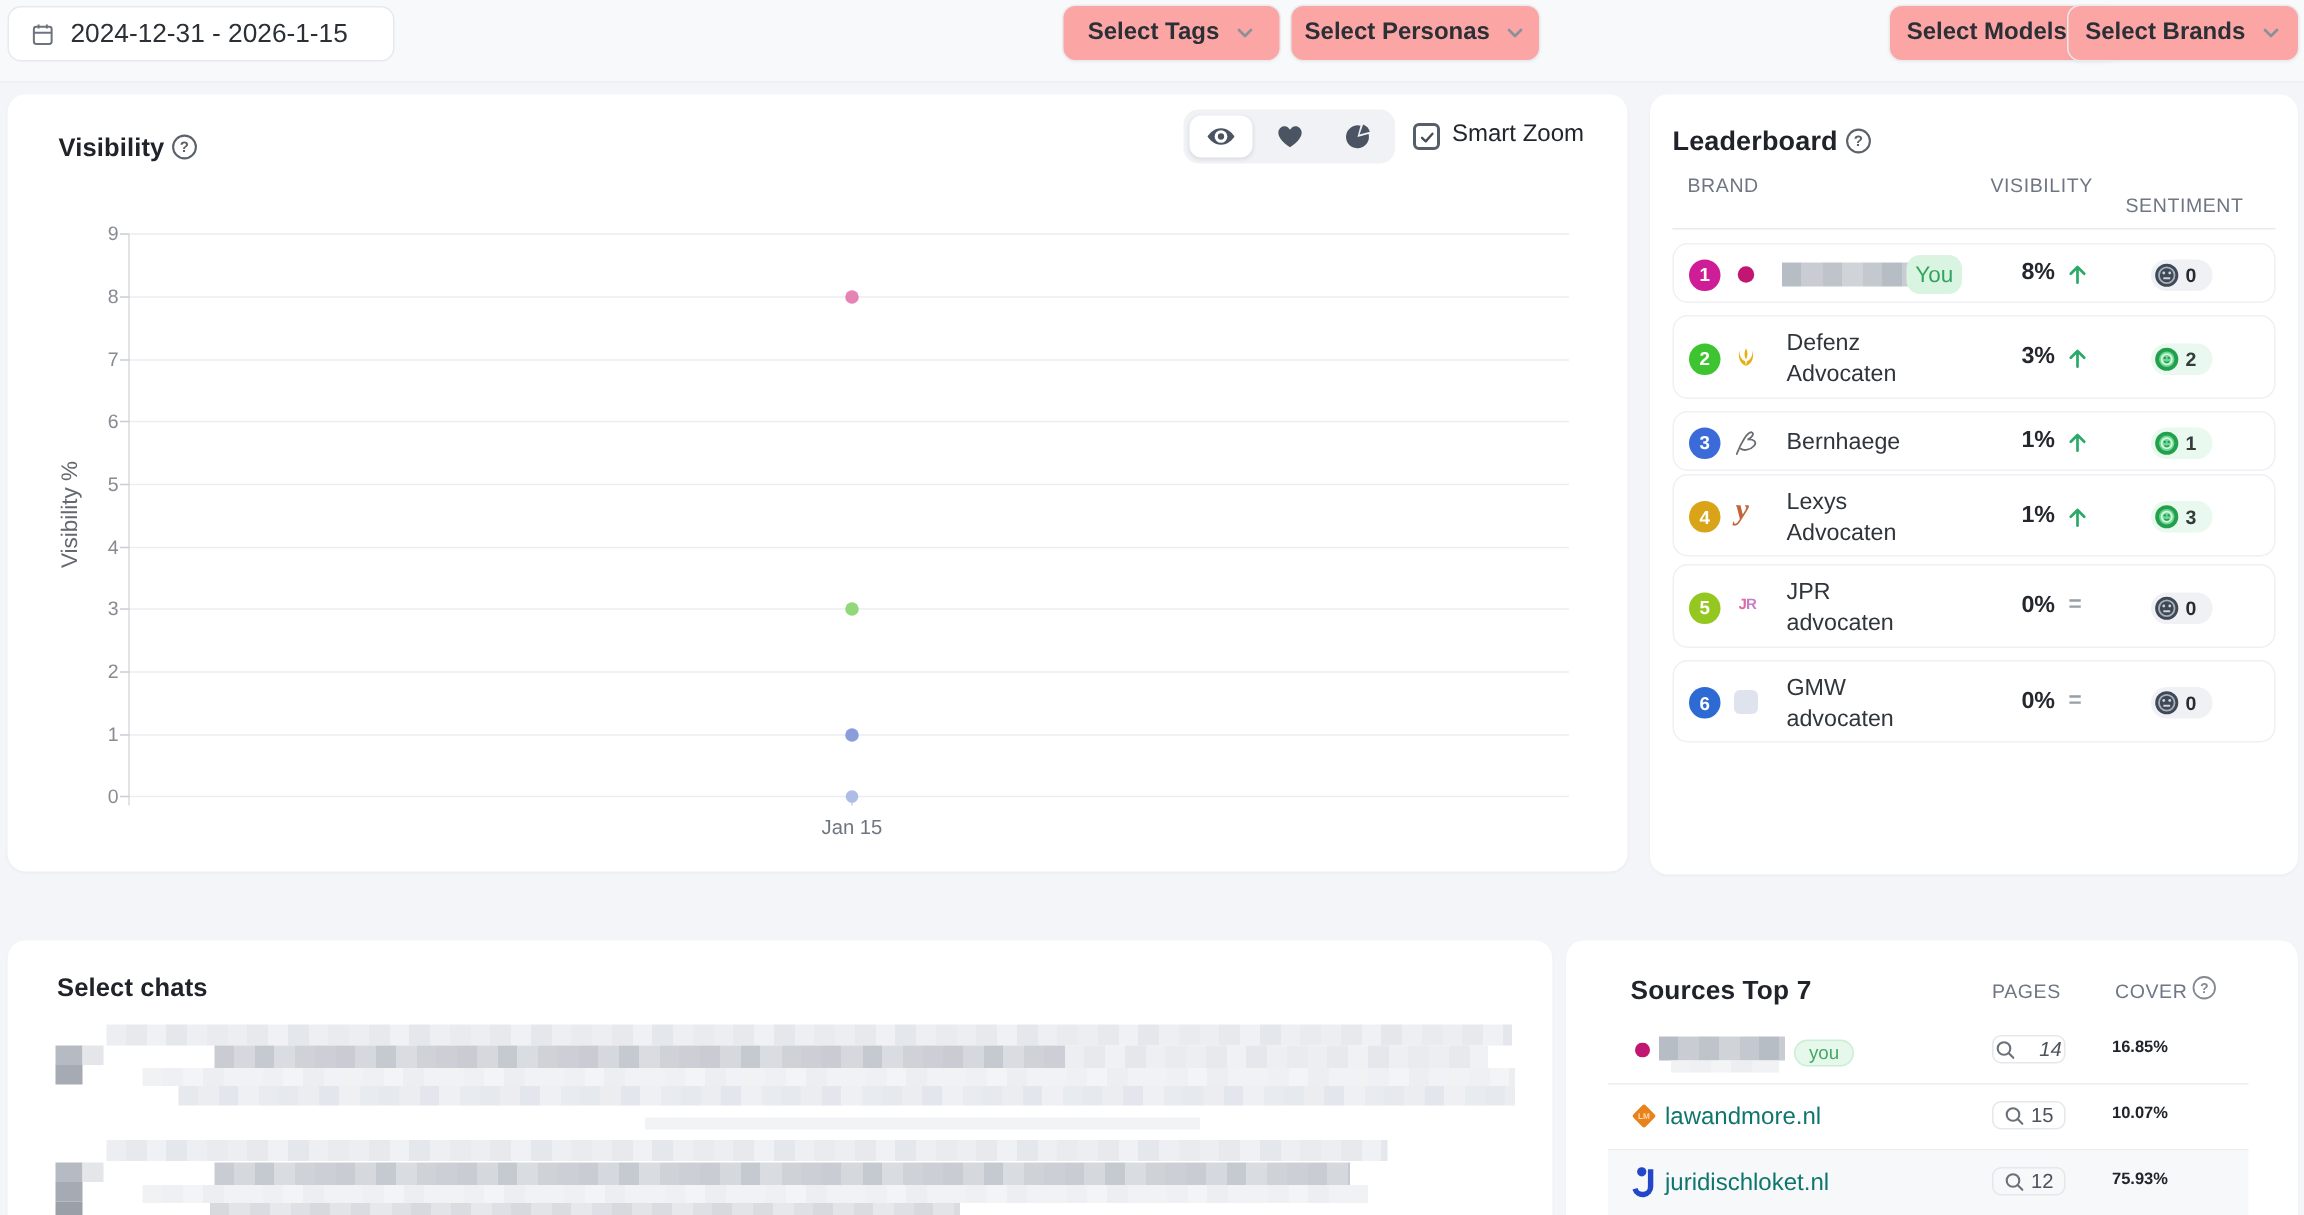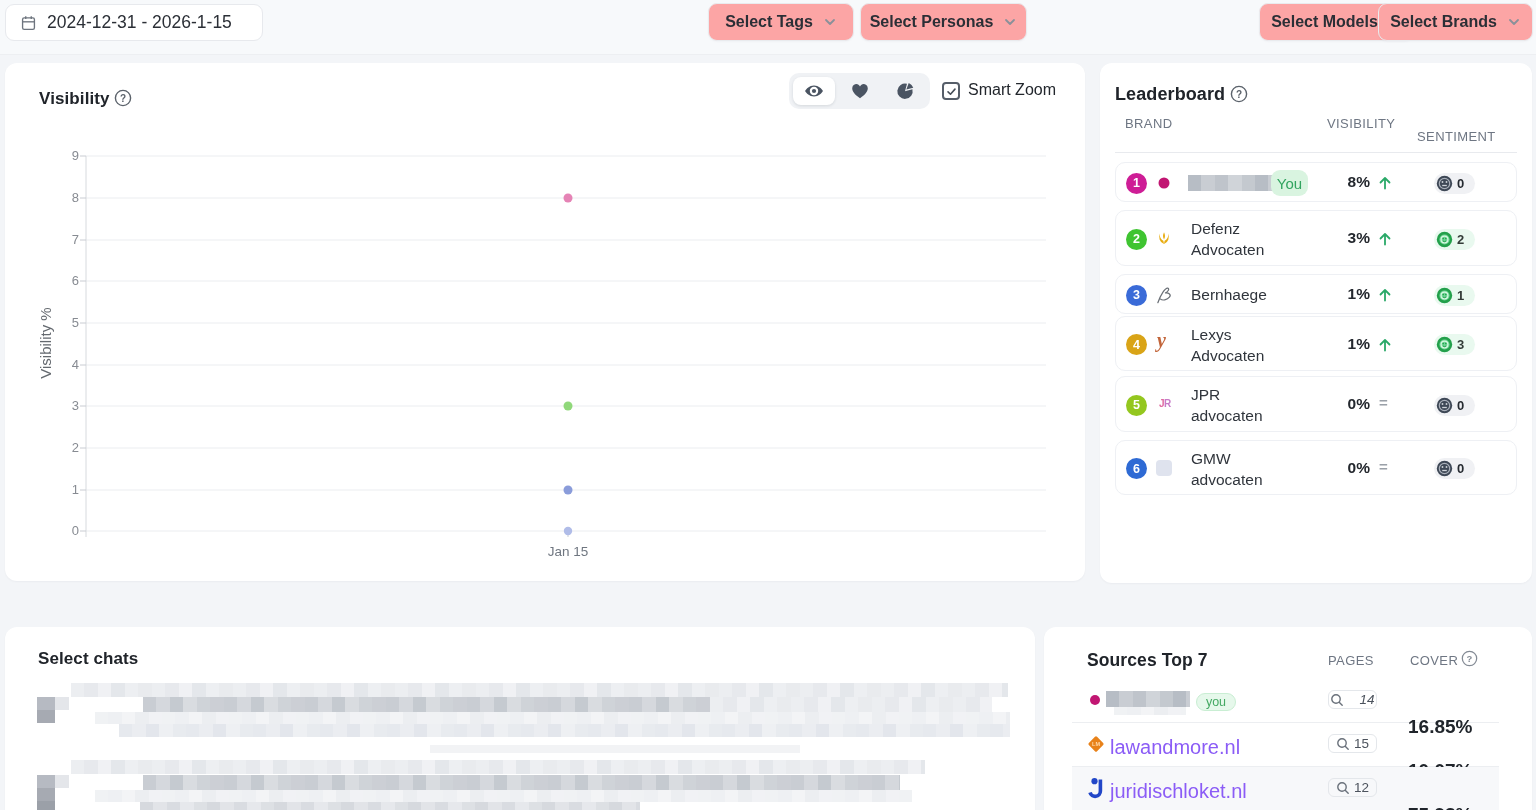--- a/index.html
+++ b/index.html
@@ -29,22 +29,22 @@
 .lrow { position:absolute; left:15px; width:402px; background:#fff; border:1px solid #eef0f4; border-radius:10px; }
 .rank { position:absolute; left:10px; width:21px; height:21px; border-radius:50%; color:#fff; font-size:12.5px; font-weight:700; display:flex; align-items:center; justify-content:center; }
 .bname { position:absolute; left:75px; font-size:15.5px; color:#30353c; line-height:21px; }
 .bval { position:absolute; left:154px; width:100px; text-align:right; font-size:15.5px; font-weight:700; color:#24282e; }
 .sentpill { position:absolute; left:318px; width:41px; height:21px; border-radius:11px; display:flex; align-items:center; padding-left:2px; }
 .sentpill .num { font-size:13px; font-weight:700; margin-left:4px; }
 .youpill { position:absolute; background:#d9f4e0; color:#31a45f; font-weight:500; border-radius:9px; display:flex; align-items:center; justify-content:center; }
 
 .srow-sep { position:absolute; left:28px; width:427px; height:1px; background:#eceef1; }
 .spill { position:absolute; width:49px; height:19px; border:1px solid #e4e7eb; border-radius:6px; display:flex; align-items:center; justify-content:center; font-size:13.5px; color:#4c535d; }
-.sdomain { font-size:20px; color:#8b5cf6; }
-.spct { position:absolute; font-size:19px; font-weight:700; color:#20252b;margin-top:24px; }
+.sdomain { font-size:16px; color:#0f766e; }
+.spct { position:absolute; font-size:11px; font-weight:700; color:#20252b; }
 .mos { position:absolute; }
 .mos-l { background:repeating-linear-gradient(90deg,#eceef1 0 13px,#e7e9ed 13px 27px,#f0f1f4 27px 40px,#e4e7eb 40px 54px,#edeff2 54px 67px,#e9ebee 67px 81px); }
 .mos-d { background:repeating-linear-gradient(90deg,#c9cdd3 0 13px,#d5d8dd 13px 27px,#c5cad0 27px 40px,#d9dce0 40px 54px,#cfd3d8 54px 67px,#cccfd5 67px 81px); }
 .mos-v { background:repeating-linear-gradient(90deg,#f0f2f4 0 13px,#eef0f3 13px 27px,#f3f4f6 27px 40px,#eceef1 40px 54px,#f1f2f5 54px 67px); }
 .mos-b { background:repeating-linear-gradient(90deg,#e6e9ee 0 13px,#ebedf1 13px 27px,#e3e6ec 27px 40px,#eef0f3 40px 54px,#e8ebef 54px 67px); }
 .mos-m { background:repeating-linear-gradient(90deg,#b7bdc5 0 13px,#c9cdd3 13px 27px,#bfc4cb 27px 40px,#d0d4d9 40px 54px,#c4c9cf 54px 67px); }
 .mos-s { background:repeating-linear-gradient(90deg,#d6d9de 0 13px,#e2e4e8 13px 27px,#d9dce1 27px 40px,#e6e8ec 40px 54px,#dde0e4 54px 67px); }
 </style>
 </head>
 <body>

